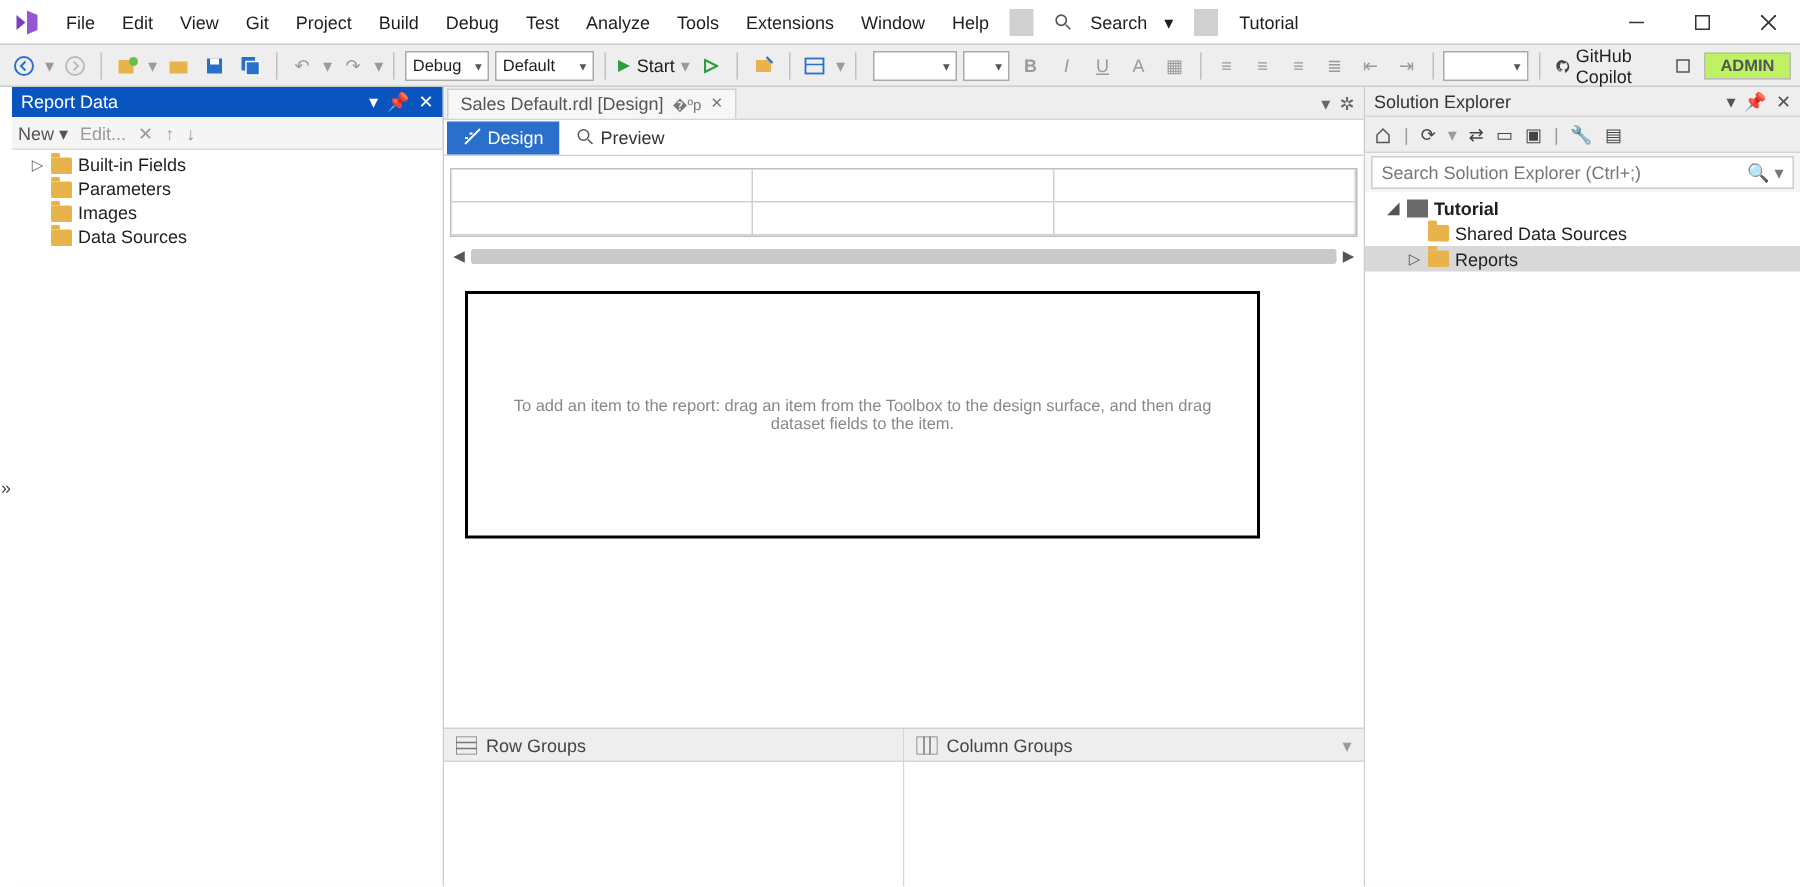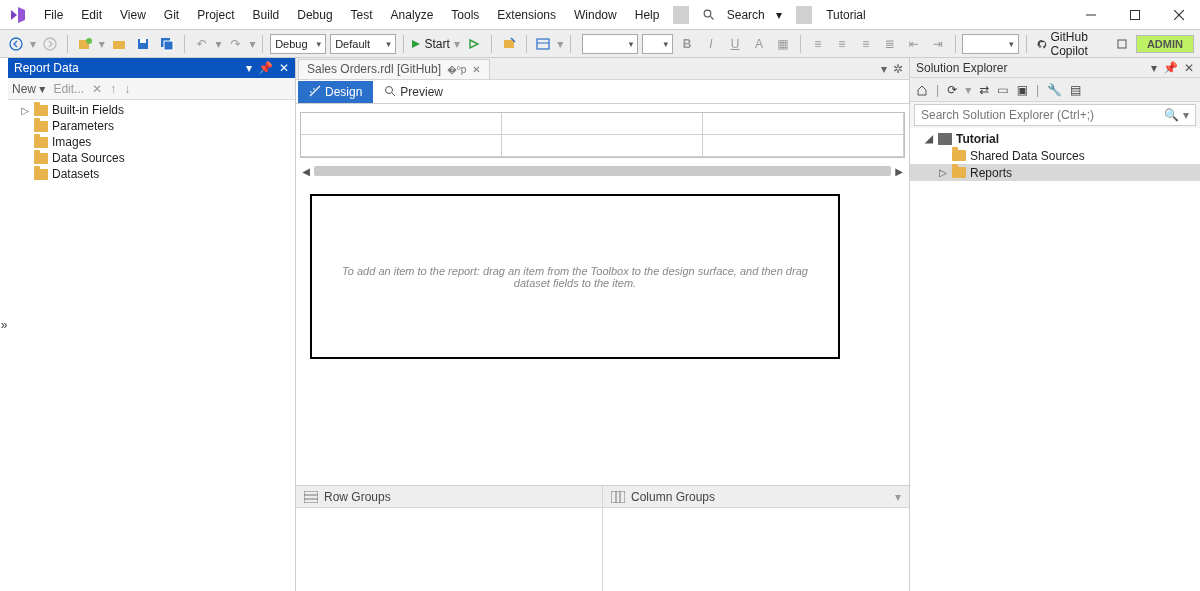--- a/index.html
+++ b/index.html
@@ -52,21 +52,21 @@
 .mode-tab { display: flex; align-items: flex-start; gap: 4px; padding: 3px 10px; font-size: 12px; border: 1px solid transparent; }
 .mode-tab.active { background: #2a6fc9; color: #fff; }
 .mode-tab:not(.active) { background: #fff; color: #333; }
 .design-surface { flex: 1; background: #fff; display: flex; flex-direction: column; min-height: 0; }
 .ruler-area { padding: 8px 4px 0 4px; }
 .grid3x2 { border: 1px solid #bfbfbf; display: grid; grid-template-columns: repeat(3, 1fr); grid-template-rows: 22px 22px; }
 .grid3x2 div { border-right: 1px solid #d0d0d0; border-bottom: 1px solid #d0d0d0; }
 .hscroll { height: 14px; display: flex; align-items: center; margin: 6px 0; }
 .hscroll .arrow { width: 12px; text-align: center; color: #555; font-size: 10px; }
 .hscroll .track { flex: 1; height: 10px; background: #c9c9c9; border-radius: 2px; margin: 0 2px; }
-.canvas-wrap { flex: 1; padding: 10px 8px; overflow: auto; font-style: italic; }
+.canvas-wrap { flex: 1; padding: 10px 8px; overflow: auto; }
 .canvas { width: 530px; height: 165px; border: 2px solid #000; margin-left: 6px; display: flex; align-items: center; justify-content: center; }
 .canvas-hint { color: #888; font-size: 11px; text-align: center; padding: 0 20px; }
 .groups { height: 106px; border-top: 1px solid #d0d0d0; display: flex; }
 .groups .col { flex: 1; display: flex; flex-direction: column; }
 .groups .ghdr { height: 22px; background: #eee; border-bottom: 1px solid #d5d5d5; display: flex; align-items: center; gap: 6px; padding: 0 8px; font-size: 12px; color: #444; }
 .groups .gbody { flex: 1; background: #fff; }
 .groups .divider { width: 1px; background: #d5d5d5; }
 
 
 .right { width: 290px; }
@@ -293,31 +293,27 @@
           <span>Parameters</span>
         </div>
       <div class="tree-item" style="padding-left:26px">
           <span class="folder-ico"></span>
           <span>Images</span>
         </div>
       <div class="tree-item" style="padding-left:26px">
           <span class="folder-ico"></span>
           <span>Data Sources</span>
         </div>
-      <div class="tree-item" style="padding-left:26px">
-          <span class="folder-ico"></span>
-          <span>Datasets</span>
-        </div>
     </div>
   </div>
 
   <div class="center">
     <div class="doc-tabs">
       <div class="doc-tab">
-        <span>Sales Orders.rdl [GitHub]</span>
+        <span>Sales Default.rdl [Design]</span>
         <span class="pin">�ºp</span>
         <span class="x">✕</span>
       </div>
       <div class="tools">
         <span>▾</span>
         <span>✲</span>
       </div>
     </div>
     <div class="mode-tabs">
       <div class="mode-tab active">

